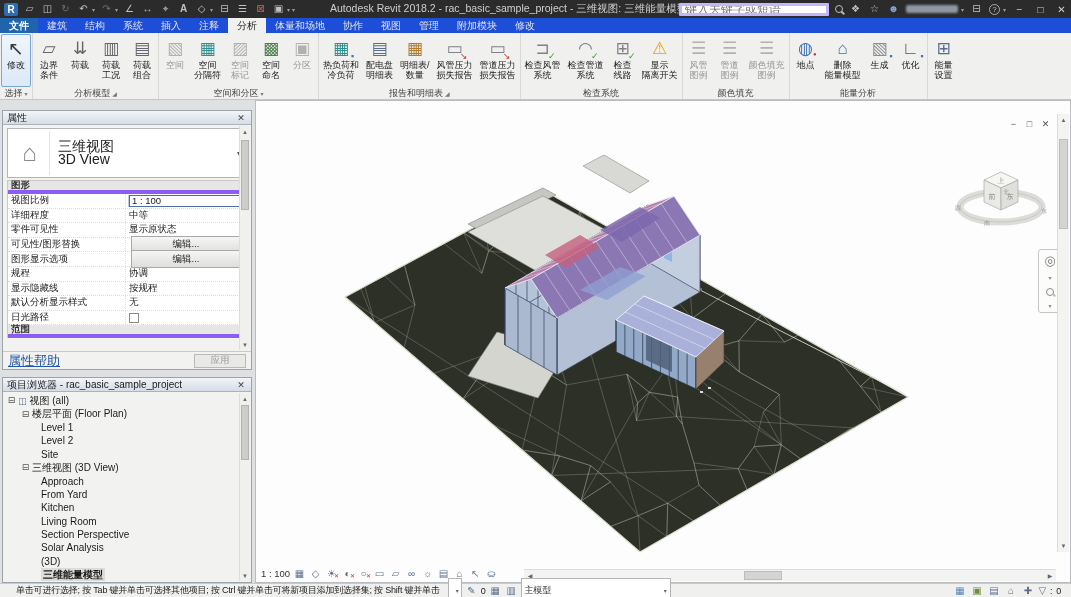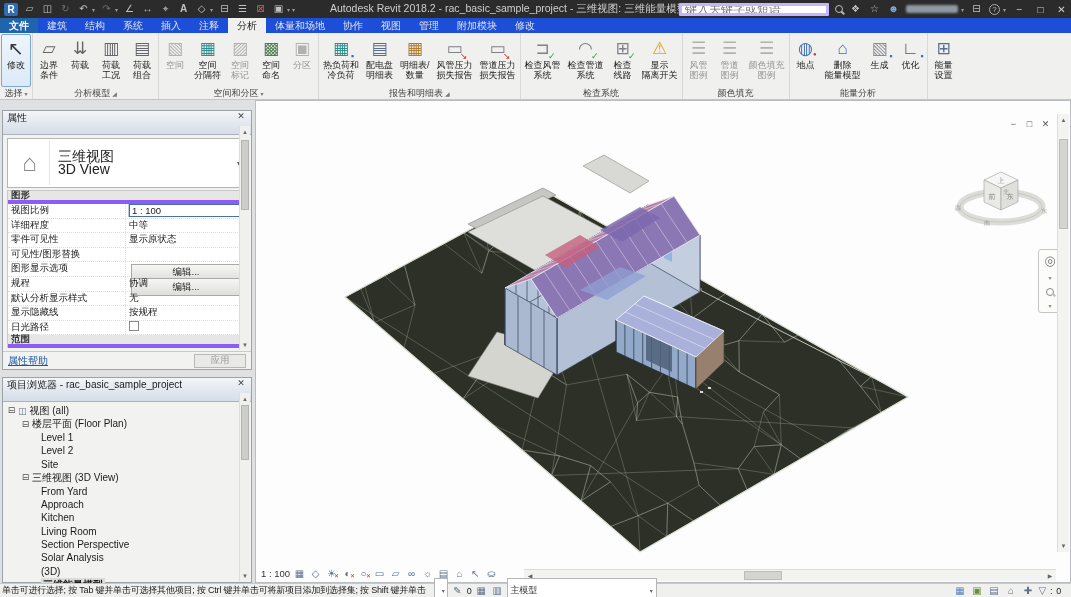--- a/index.html
+++ b/index.html
@@ -71,44 +71,44 @@
   [data-name="show-disconnects-icon"]::before{content:"\26A0";color:#e8a40c}
   [data-name="duct-legend-icon"]::before,[data-name="pipe-legend-icon"]::before,[data-name="colorfill-legend-icon"]::before{content:"\2630"}
   [data-name="location-icon"]::before{content:"\25CD";color:#3c6fb4}
   [data-name="delete-energy-icon"]::before{content:"\2302";color:#3c6fb4}
   [data-name="create-energy-icon"]::before{content:"\25A7";color:#8a8f94}
   [data-name="optimize-icon"]::before{content:"\221F";color:#555}
   [data-name="energy-settings-icon"]::before{content:"\229E";color:#5a6e8c}
 
   
   .palette{position:absolute;left:2px;width:250px;background:#f2f2f1;border:1px solid #9aa2aa}
-  .phead{height:24px;background:linear-gradient(#f2f5f9,#d6dde7);border-bottom:1px solid #aab2ba;display:flex;padding:0 4px;font-size:10px;color:#1a1a1a}
+  .phead{height:14px;background:linear-gradient(#f2f5f9,#d6dde7);border-bottom:1px solid #aab2ba;display:flex;align-items:center;padding:0 4px;font-size:10px;color:#1a1a1a}
   .phead .x{margin-left:auto;font-size:9px;color:#444;width:12px;text-align:center}
   #props{top:110px;height:260px}
   .typesel{margin:3px 4px 2px 4px;height:50px;background:#fff;border:1px solid #b5b5b3;display:flex;align-items:center}
   .typesel .house{width:40px;height:44px;margin-left:2px;display:flex;align-items:center;justify-content:center;font-size:24px;color:#8a8a86;border-right:1px solid #e4e4e2}
   .typesel .tname{flex:1;padding-left:8px;font-size:14px;color:#222;line-height:13px}
   .typesel .dd{width:14px;color:#555;font-size:8px;text-align:center}
   .selrow{display:flex;align-items:center;gap:3px;margin:1px 4px 2px 4px;height:20px}
   .combo{flex:1;height:19px;background:#fff;border:1px solid #b5b5b3;display:flex;align-items:center;font-size:10px;color:#222;padding:0 4px}
   .combo .dd{margin-left:auto;color:#555;font-size:8px}
   .edittype{height:19px;border:1px solid #b5b5b3;background:linear-gradient(#fcfcfc,#e8e8e6);display:flex;align-items:center;font-size:10px;color:#222;padding:0 4px;gap:3px}
   .edittype::before{content:"\25EB";color:#5a6e8c;font-size:11px}
   .grid{margin:0 4px 0 4px;background:#fff;border:1px solid #c9c9c7;border-bottom:none}
   .sect{height:13px;background:#e6e6e4;border-bottom:4px solid #8b5cf6;display:flex;align-items:center;padding:0 3px;font-size:9.5px;font-weight:bold;color:#333}
   .sect .sarr{margin-left:auto;font-size:7px;color:#666}
-  .prow{height:14.6px;display:flex;border-bottom:1px dotted #dcdcda;font-size:9.5px;align-items:flex-start}
+  .prow{height:14.6px;display:flex;border-bottom:1px dotted #dcdcda;font-size:9.5px;align-items:center}
   .plbl{width:118px;padding:0 3px;display:flex;align-items:center;color:#1a1a1a;border-right:1px dotted #dcdcda;white-space:nowrap;overflow:hidden}
   .pval{flex:1;padding:0 3px;display:flex;align-items:center;color:#1a1a1a;white-space:nowrap;overflow:hidden}
   .prow.disr .plbl,.prow.disr .pval{color:#9a9a9a}
   .valbox{flex:1;border:1px solid #4a6fa5;outline:1px solid #b9cbe2;background:#fff;height:12.5px;display:flex;align-items:center;padding:0 2px}
   .editbtn{flex:1;margin:16px 2px;border:1px solid #a9a9a7;background:linear-gradient(#f6f6f5,#dededd);display:flex;align-items:center;justify-content:center;font-size:9.5px;color:#222;height:18px}
   .chk{width:10px;height:10px;border:1px solid #8a8a88;background:#fff}
   .pfoot{position:absolute;left:0;right:0;bottom:0;height:18px;border-top:1px solid #c9c9c7;display:flex;align-items:center;padding:0 5px;background:#f2f2f1}
-  .plink{font-size:10px;color:#1f55a5;text-decoration:underline}
+  .plink{font-size:13px;color:#1f55a5;text-decoration:underline}
   .applybtn{margin-left:auto;width:52px;height:14px;border:1px solid #b9b9b7;background:#e9e9e7;color:#9a9a9a;font-size:9.5px;display:flex;align-items:center;justify-content:center}
   .vscroll{position:absolute;right:1px;top:15px;bottom:19px;width:11px;background:#f0f0ee;border-left:1px solid #ddd}
   .vscroll .arr{height:11px;display:flex;align-items:center;justify-content:center;font-size:6px;color:#666}
   .vscroll .thumb{position:absolute;left:1px;right:1px;background:#cdcdcb;border:1px solid #b3b3b1}
 
   #browser{top:377px;height:206px}
   .tree{padding:2px 0 0 2px;font-size:10px;color:#1a1a1a;overflow:hidden}
   .trow{height:13.4px;display:flex;align-items:center;white-space:nowrap}
   .trow .exp{width:9px;height:9px;font-size:9px;line-height:9px;color:#555;text-align:center;margin-right:2px}
   .trow .ticon{font-size:9px;color:#5a6e8c;margin-right:3px}
@@ -132,21 +132,21 @@
   .hsb .arr{width:12px;text-align:center;font-size:6px;color:#666}
   .hsb .track{position:relative;flex:1;height:100%}
   .hsb .thumb{position:absolute;left:41%;width:38px;top:1px;bottom:1px;background:#d4d4d2;border:1px solid #bcbcba}
   
   #vcb{position:absolute;left:2px;bottom:2px;height:14px;display:flex;align-items:center;gap:3px;padding:0 3px;font-size:9.5px;color:#333}
   .vcbico{width:13px;height:12px;display:inline-flex;align-items:center;justify-content:center;font-size:10px;color:#5a6e8c;position:relative}
   .vcbico.redx::after{content:"\2715";color:#c0392b;font-size:6px;position:absolute;right:-1px;bottom:0}
 
   
   #statusbar{position:absolute;left:0;top:583px;width:1071px;height:14px;background:#f0f0ef;border-top:1px solid #c9c9c7;display:flex;align-items:center;font-size:9px;color:#1a1a1a;letter-spacing:-.2px}
-  #statusbar .hint{padding-left:2px;white-space:nowrap}
+  #statusbar .hint{padding-left:16px;white-space:nowrap}
   .sbgroup{display:flex;align-items:center;gap:3px;margin-left:8px}
   .scombo{height:12px;border:1px solid #b5b5b3;background:#fff;display:flex;align-items:center;font-size:9px;padding:12px 3px;color:#333}
   .scombo .dd{margin-left:auto;font-size:6px;color:#666;padding-left:4px}
   .sico{width:13px;height:12px;display:inline-flex;align-items:center;justify-content:center;font-size:10px;color:#5a6e8c}
   .sright{margin-left:auto;display:flex;align-items:center;gap:4px;padding-right:10px}
   .funnel{font-size:10px;color:#5a6e8c}
 </style>
 </head>
 <body>
 
@@ -440,26 +440,26 @@
           <span class="plbl">图形显示选项</span>
           <span class="pval">
             <span class="editbtn" data-name="graphic-display-edit-button">编辑...</span>
           </span>
         </div>
       <div class="prow" data-name="property-row">
           <span class="plbl">规程</span>
           <span class="pval" data-name="discipline-value">协调</span>
         </div>
       <div class="prow" data-name="property-row">
+          <span class="plbl">显示隐藏线</span>
+          <span class="pval" data-name="hidden-lines-value">按规程</span>
+        </div>
+      <div class="prow" data-name="property-row">
           <span class="plbl">默认分析显示样式</span>
           <span class="pval" data-name="analysis-display-value">无</span>
-        </div>
-      <div class="prow" data-name="property-row">
-          <span class="plbl">显示隐藏线</span>
-          <span class="pval" data-name="hidden-lines-value">按规程</span>
         </div>
       <div class="prow" data-name="property-row">
           <span class="plbl">日光路径</span>
           <span class="pval">
             <span class="chk" data-name="sun-path-checkbox"></span>
           </span>
         </div>
       <div class="sect" data-name="section-extents">
           <span>范围</span>
           <span class="sarr" data-name="section-collapse-icon">▴</span>
@@ -497,25 +497,25 @@
       <div class="trow lv2" data-name="tree-item-level2">
           <span class="tlabel">Level 2</span>
         </div>
       <div class="trow lv2" data-name="tree-item-site">
           <span class="tlabel">Site</span>
         </div>
       <div class="trow lv1" data-name="tree-item-3d-views">
           <span class="exp" data-name="collapse-icon">⊟</span>
           <span class="tlabel">三维视图 (3D View)</span>
         </div>
+      <div class="trow lv2" data-name="tree-item-approach">
+          <span class="tlabel">Approach</span>
+        </div>
       <div class="trow lv2" data-name="tree-item-from-yard">
           <span class="tlabel">From Yard</span>
-        </div>
-      <div class="trow lv2" data-name="tree-item-approach">
-          <span class="tlabel">Approach</span>
         </div>
       <div class="trow lv2" data-name="tree-item-kitchen">
           <span class="tlabel">Kitchen</span>
         </div>
       <div class="trow lv2" data-name="tree-item-living-room">
           <span class="tlabel">Living Room</span>
         </div>
       <div class="trow lv2" data-name="tree-item-section-perspective">
           <span class="tlabel">Section Perspective</span>
         </div>

